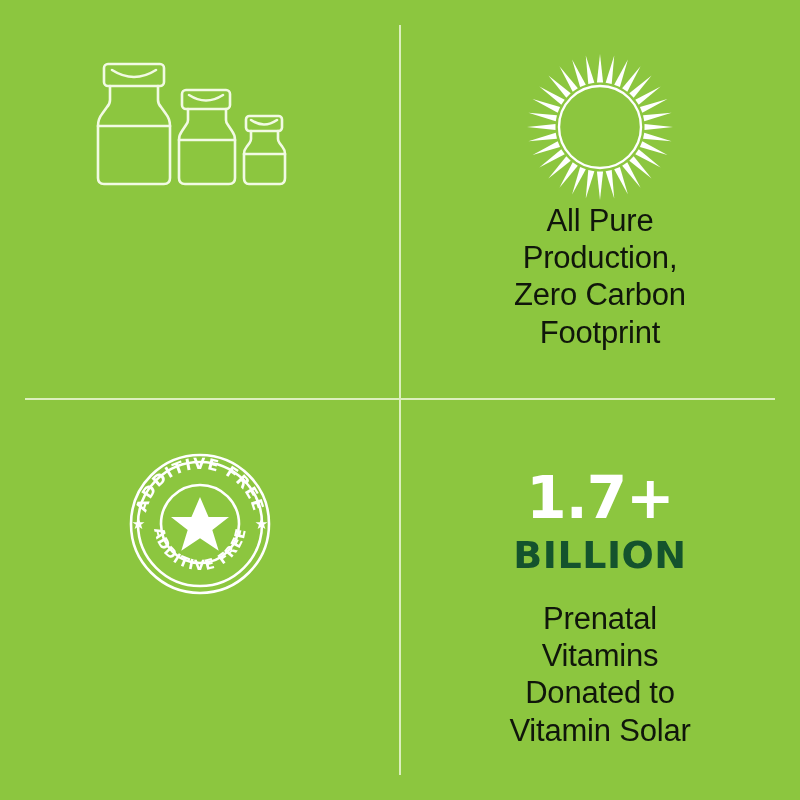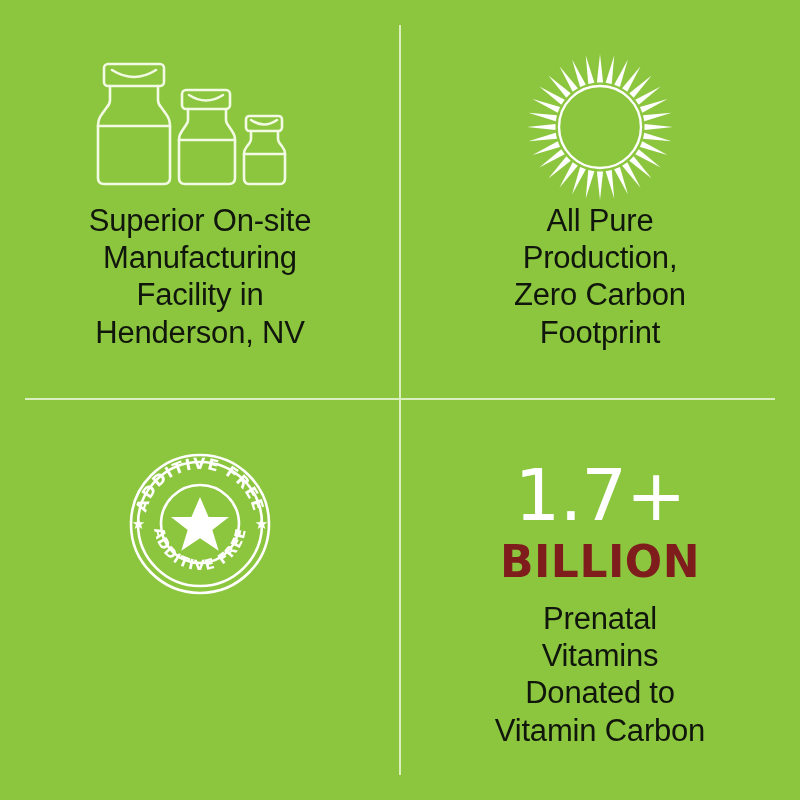--- a/index.html
+++ b/index.html
@@ -83,30 +83,30 @@
   .stat {
     display: flex;
     flex-direction: column;
     align-items: center;
     justify-content: center;
     height: 152px;
   }
   .stat-number {
     color: #FFFFFF;
     font-family: "DejaVu Sans", sans-serif;
-    font-weight: normal;
-    font-size: 72px;
+    font-weight: bold;
+    font-size: 58px;
     line-height: 0.96;
     letter-spacing: -1px;
   }
   .stat-unit {
-    color: #7f1d1d;
+    color: #14532d;
     font-family: "DejaVu Sans", sans-serif;
     font-weight: bold;
-    font-size: 44px;
+    font-size: 38px;
     line-height: 1.1;
     letter-spacing: 0.5px;
     margin-top: 8px;
   }
 </style>
 </head>
 <body>
 
 <div id="board">
 
@@ -130,24 +130,20 @@
             <path d="M98 57 L98 68 Q98 71 96 73 L92 79 Q89 83 89 88 L89 126 Q89 132 95 132 L139 132 Q145 132 145 126 L145 88 Q145 83 142 79 L138 73 Q136 71 136 68 L136 57"></path>
             <line x1="89" y1="88" x2="145" y2="88"></line>
 
             <rect x="156" y="64" width="36" height="15" rx="3.5"></rect>
             <path d="M161 68 q13 9 26 0"></path>
             <path d="M161 79 L161 87 Q161 89 159.5 91 L156.5 95 Q154 98 154 102 L154 126 Q154 132 159 132 L190 132 Q195 132 195 126 L195 102 Q195 98 192.5 95 L189.5 91 Q188 89 188 87 L188 79"></path>
             <line x1="154" y1="102" x2="195" y2="102"></line>
           </g>
         </svg>
       </div>
-      <p class="caption">Superior On-site
-Manufacturing
-Facility in
-Henderson, NV</p>
     </div>
 
     <div class="cell top">
       <div class="icon-box">
         <svg width="150" height="150" viewBox="0 0 150 150">
           <g id="sun-rays" fill="#FFFFFF">
 
             <g transform="translate(75,75)">
               <g id="ray-set">
                   <path d="M -3.1,-44.5 L 3.1,-44.5 L 0,-73 Z" transform="rotate(0)" fill="#FFFFFF"></path>
@@ -222,17 +218,17 @@
     </div>
 
     <div class="cell bottom">
       <div class="stat">
         <div class="stat-number">1.7+</div>
         <div class="stat-unit">BILLION</div>
       </div>
       <p class="caption">Prenatal
 Vitamins
 Donated to
-Vitamin Carbon</p>
+Vitamin Solar</p>
     </div>
 
   </div>
 </div>
 
 </body></html>

